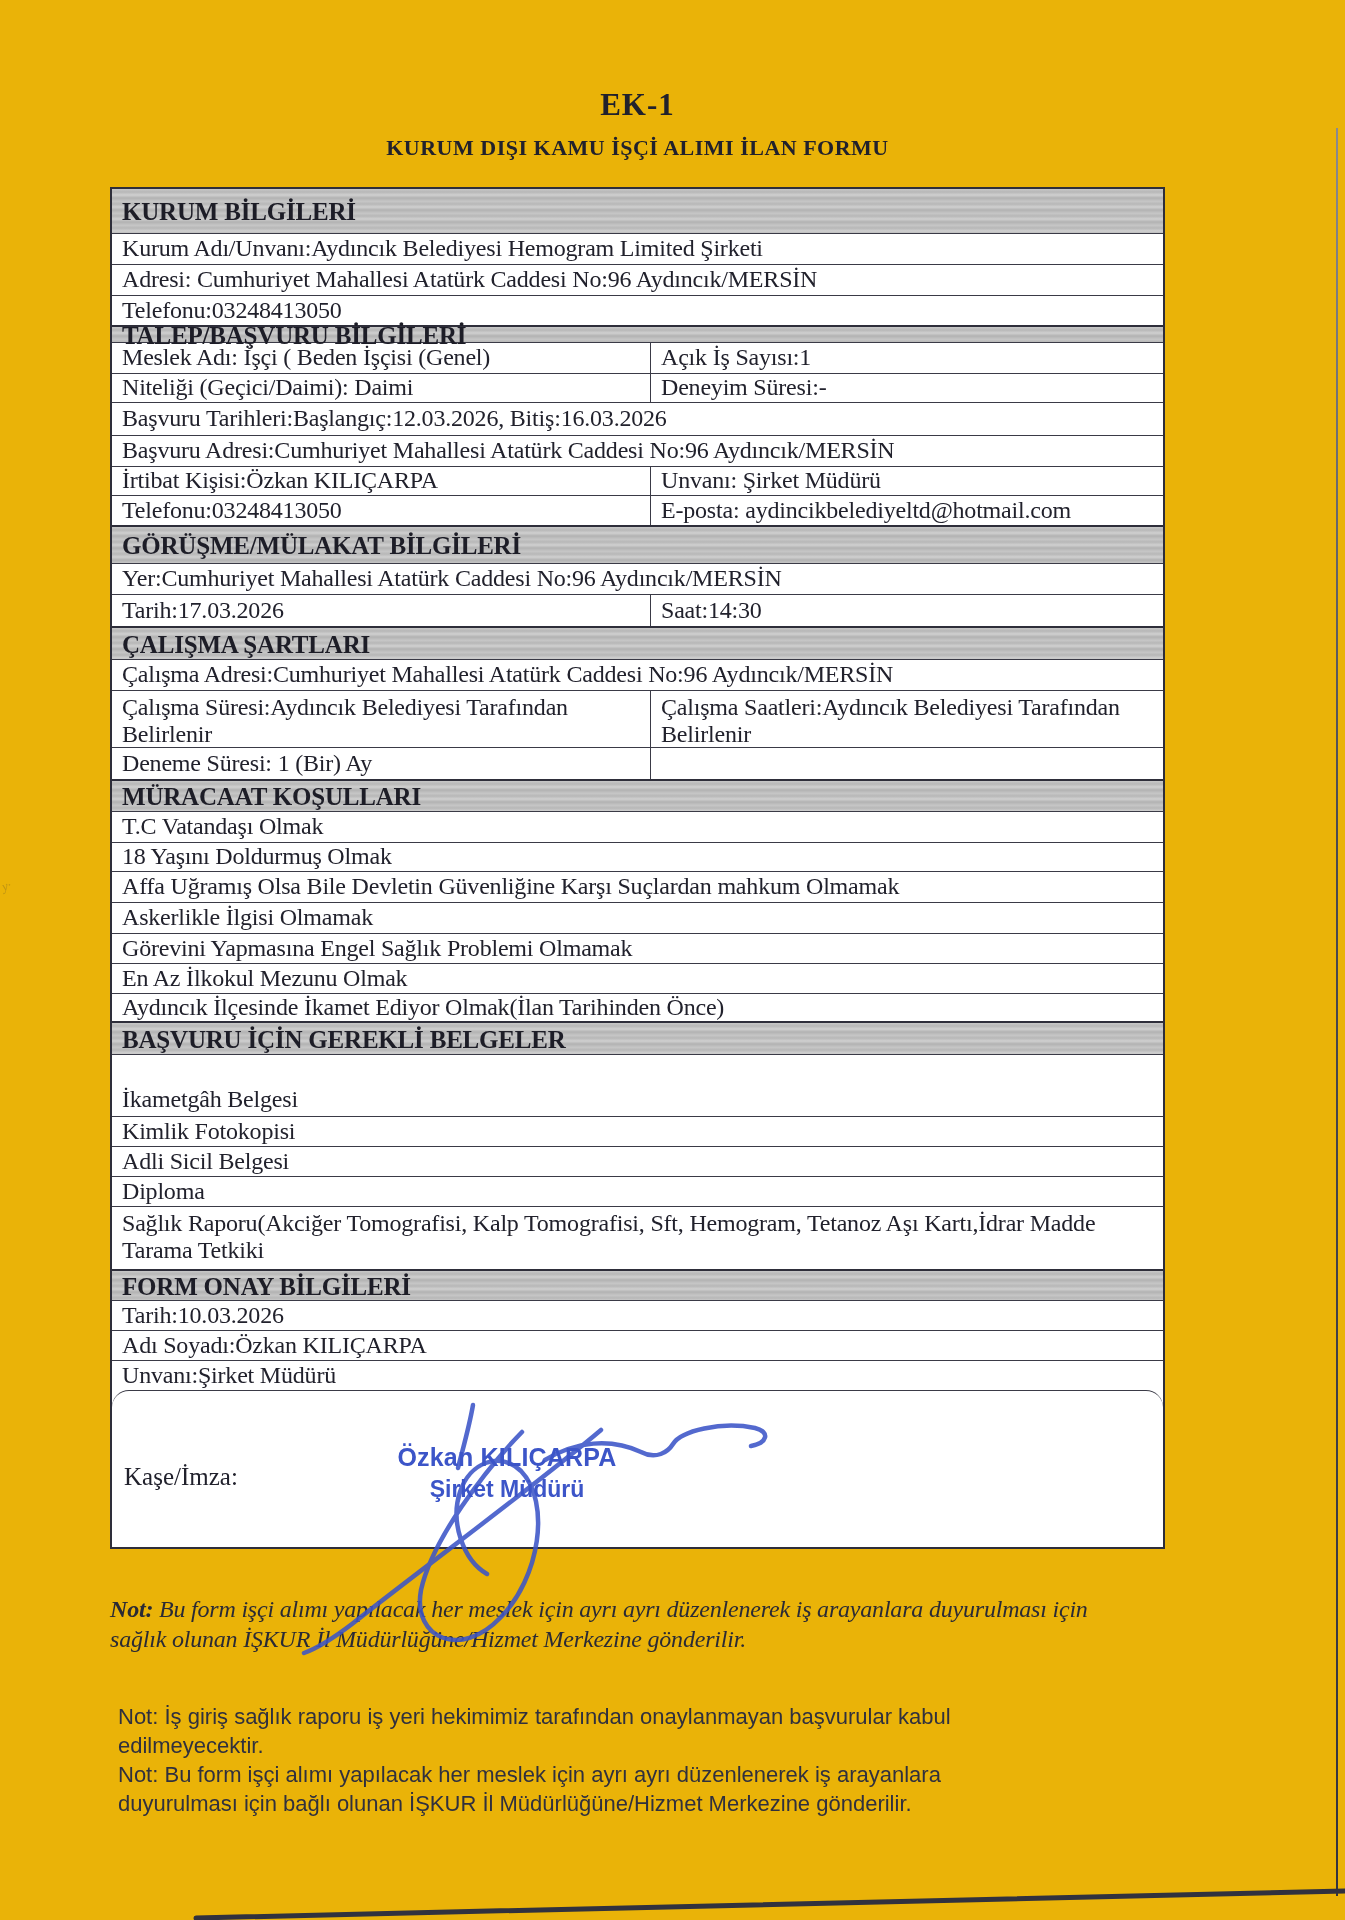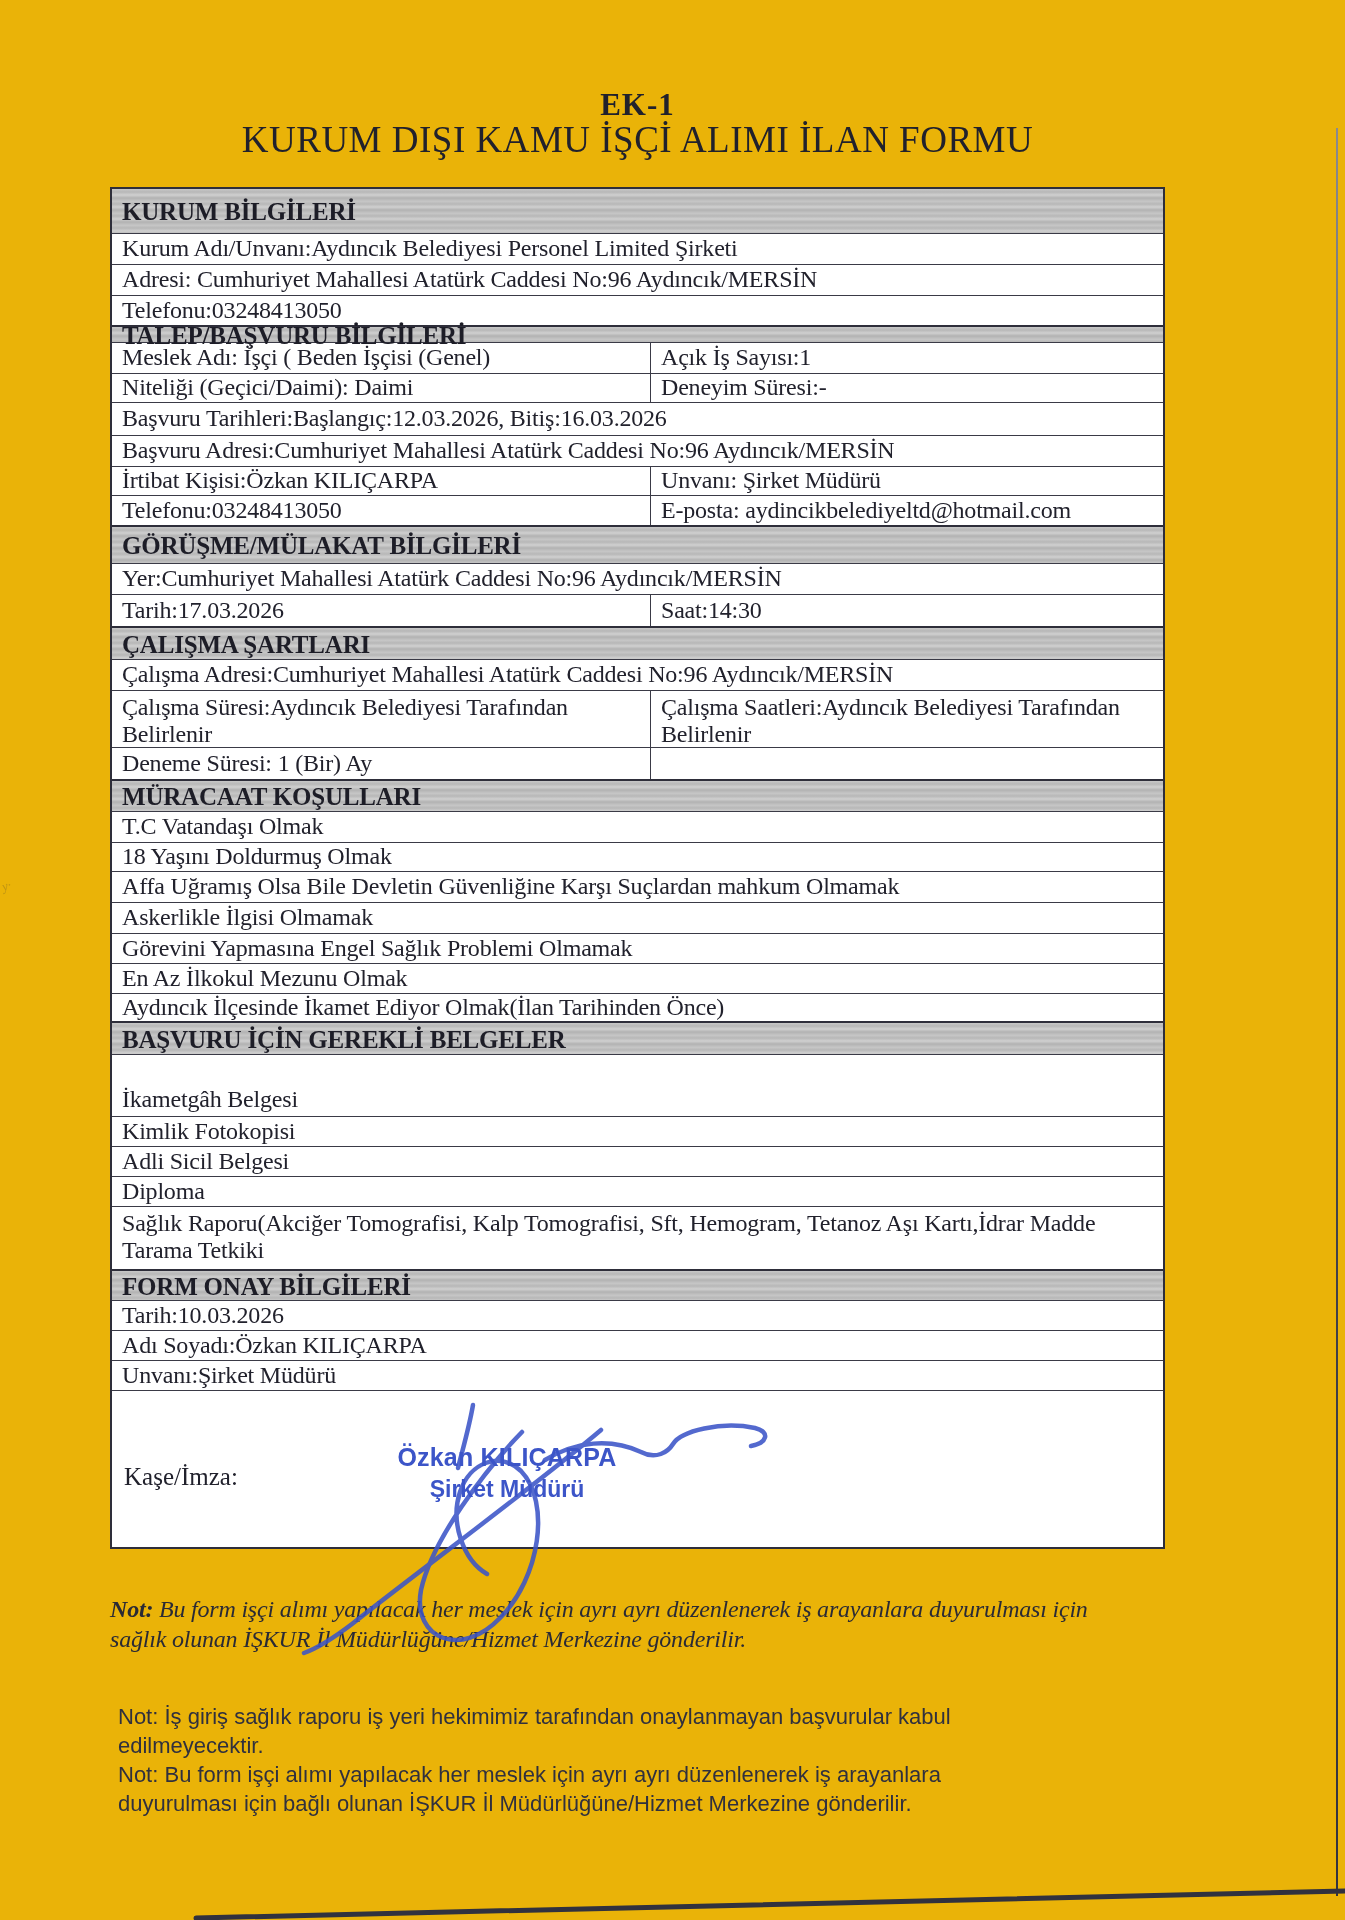--- a/index.html
+++ b/index.html
@@ -1,34 +1,34 @@
 <!DOCTYPE html>
 <html><head>
 <meta charset="utf-8">
 <style>
   html,body{margin:0;padding:0;background:#ffffff;}
   .page{position:relative;width:1345px;height:1920px;background:#eab308;overflow:hidden;
         font-family:"Liberation Serif","DejaVu Serif",serif;color:#21212c;}
   .titles{position:absolute;left:110px;top:88px;width:1055px;text-align:center;}
   .t1{font-size:31px;font-weight:700;letter-spacing:1px;line-height:34px;}
-  .t2{font-size:37px;font-weight:400;letter-spacing:0.5px;line-height:36px;margin-top:0;}
+  .t2{font-size:22px;font-weight:700;letter-spacing:0.5px;line-height:36px;margin-top:8px;}
   .doc-table{position:absolute;left:110px;top:187px;width:1055px;border:2px solid #2e2e3a;
              box-sizing:border-box;background:#fff;}
   .row{display:flex;border-top:1px solid #3a3a46;box-sizing:border-box;}
   .row.first{border-top:none;}
   .cell{flex:1;display:flex;align-items:center;box-sizing:border-box;
         padding:1px 8px 2px 10px;font-size:24px;letter-spacing:-0.2px;line-height:27px;}
   .cell.left{flex:0 0 538px;}
   .cell.right{border-left:1px solid #3a3a46;}
   .hdr{background:repeating-linear-gradient(180deg,#c8c8c8 0px,#b7b7b7 3px,#d0d0d0 6px,#b2b2b2 9px,#c4c4c4 12px);
        border-top:2px solid #2e2e3a;}
   .hdr .cell{font-weight:700;font-size:25px;color:#1d1d27;padding-top:3px;}
   .bottomAlign{align-items:flex-end;padding-bottom:3px;}
   .wrapCell{align-items:flex-start;padding-top:3px;}
-  .stampRow{position:relative;}
+  .stampRow{position:relative;border-radius:17px;}
   .stamp-label{position:absolute;left:12px;top:72px;font-size:25px;}
   .stamp-block{position:absolute;left:230px;top:52px;width:330px;text-align:center;
                font-family:Liberation Sans, sans-serif;color:#3c55c8;font-weight:700;}
   .stamp-name{font-size:25px;letter-spacing:0.2px;}
   .stamp-title{font-size:23px;margin-top:4px;}
   .note1{position:absolute;left:110px;top:1570px;width:995px;font-size:24px;font-style:italic;
          color:#2a2a35;line-height:30px;letter-spacing:-0.2px;}
   .note1 b{font-style:italic;}
   .bottom-notes{position:absolute;left:118px;top:1702px;width:910px;
                 font-family:"Liberation Sans","DejaVu Sans",sans-serif;
@@ -50,21 +50,21 @@
     <div class="t1">EK-1</div>
     <div class="t2">KURUM DIŞI KAMU İŞÇİ ALIMI İLAN FORMU</div>
   </div>
 
   <div class="doc-table">
 
     <div class="row first hdr" style="height:44px">
       <div class="cell">KURUM BİLGİLERİ</div>
     </div>
     <div class="row" style="height:31px">
-      <div class="cell">Kurum Adı/Unvanı:Aydıncık Belediyesi Personel Limited Şirketi</div>
+      <div class="cell">Kurum Adı/Unvanı:Aydıncık Belediyesi Hemogram Limited Şirketi</div>
     </div>
     <div class="row" style="height:31px">
       <div class="cell">Adresi: Cumhuriyet Mahallesi Atatürk Caddesi No:96 Aydıncık/MERSİN</div>
     </div>
     <div class="row" style="height:30px">
       <div class="cell left">Telefonu:03248413050</div>
     </div>
 
     <div class="row hdr" style="height:17px">
       <div class="cell">TALEP/BAŞVURU BİLGİLERİ</div>

